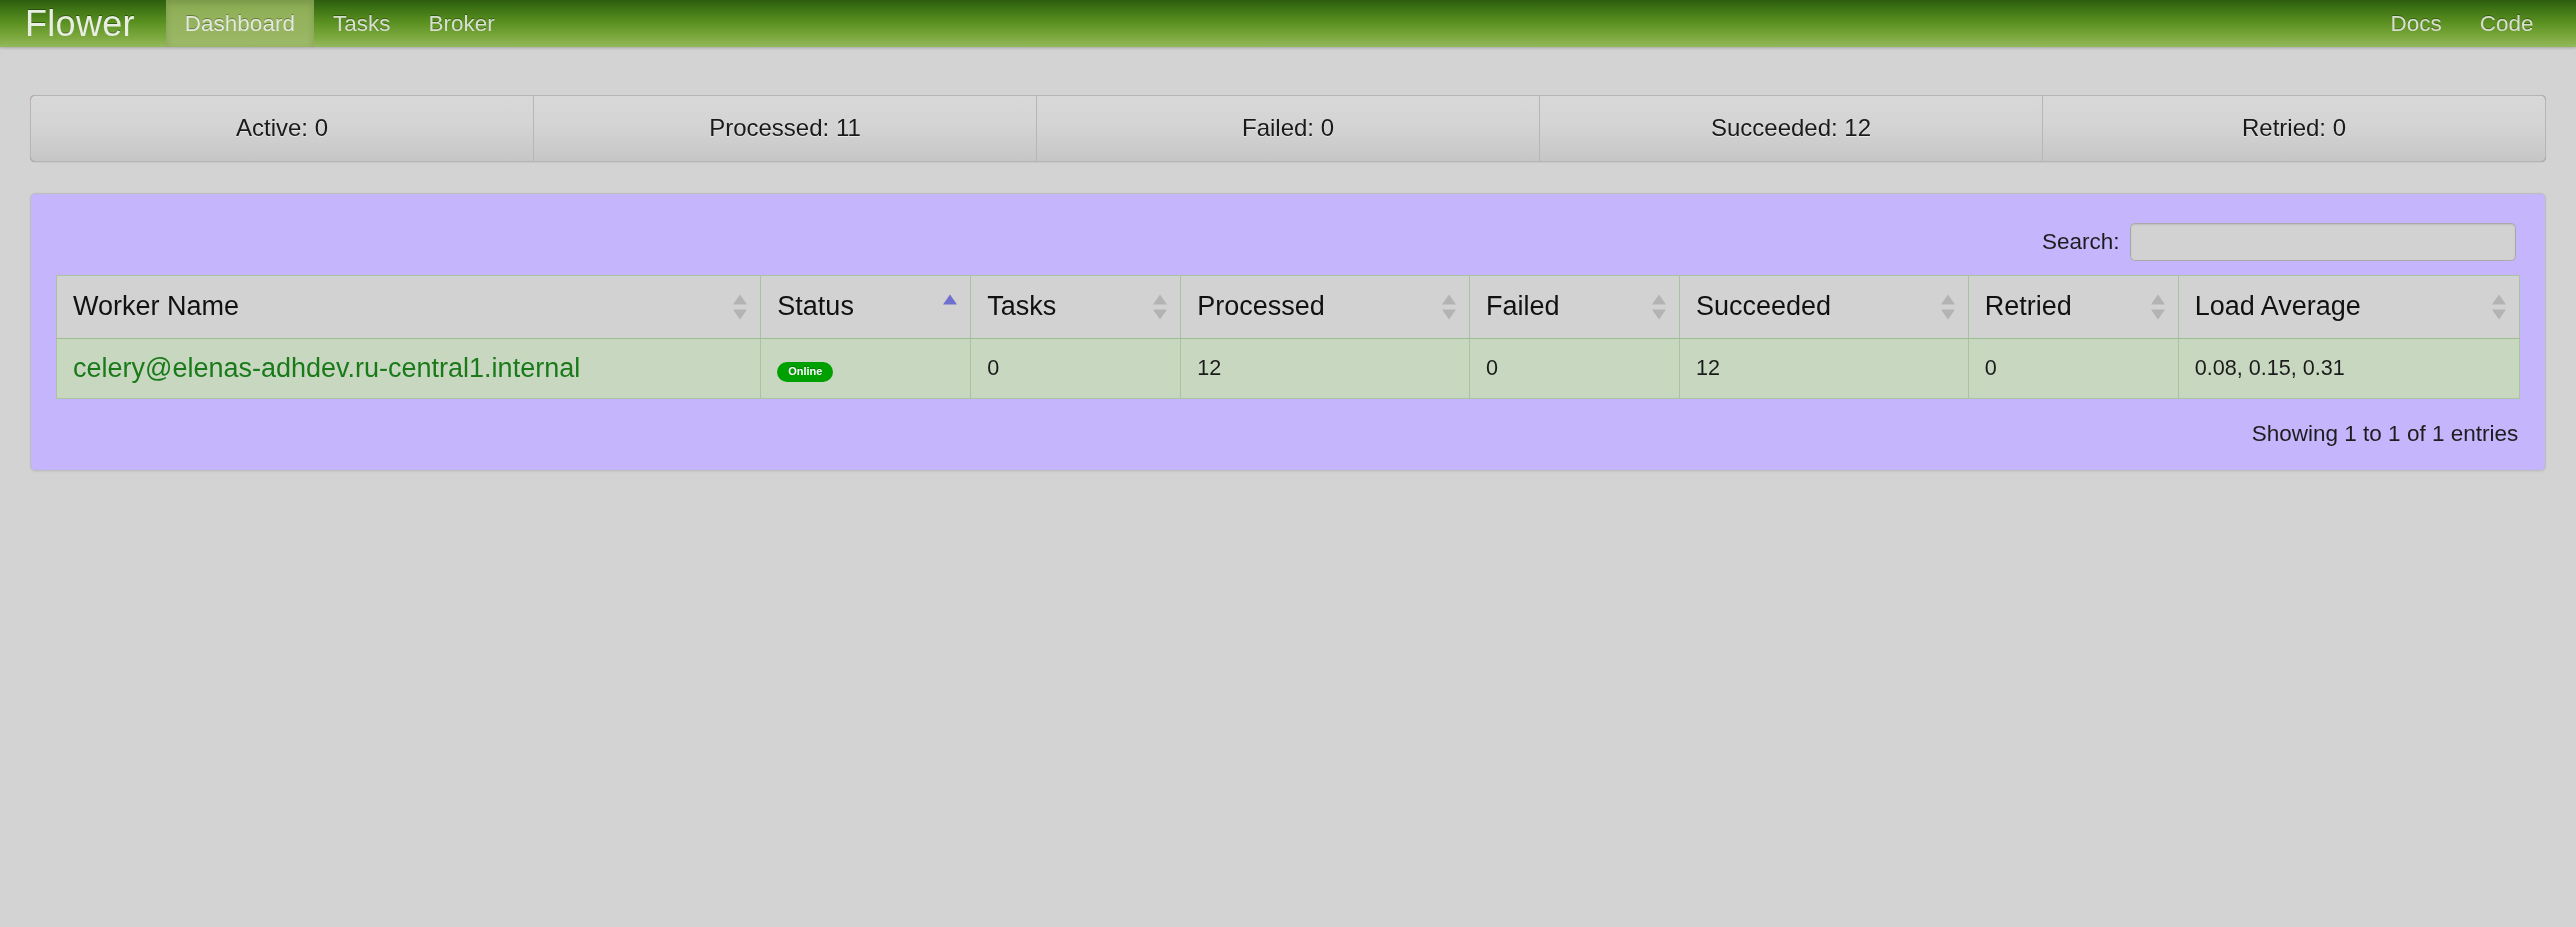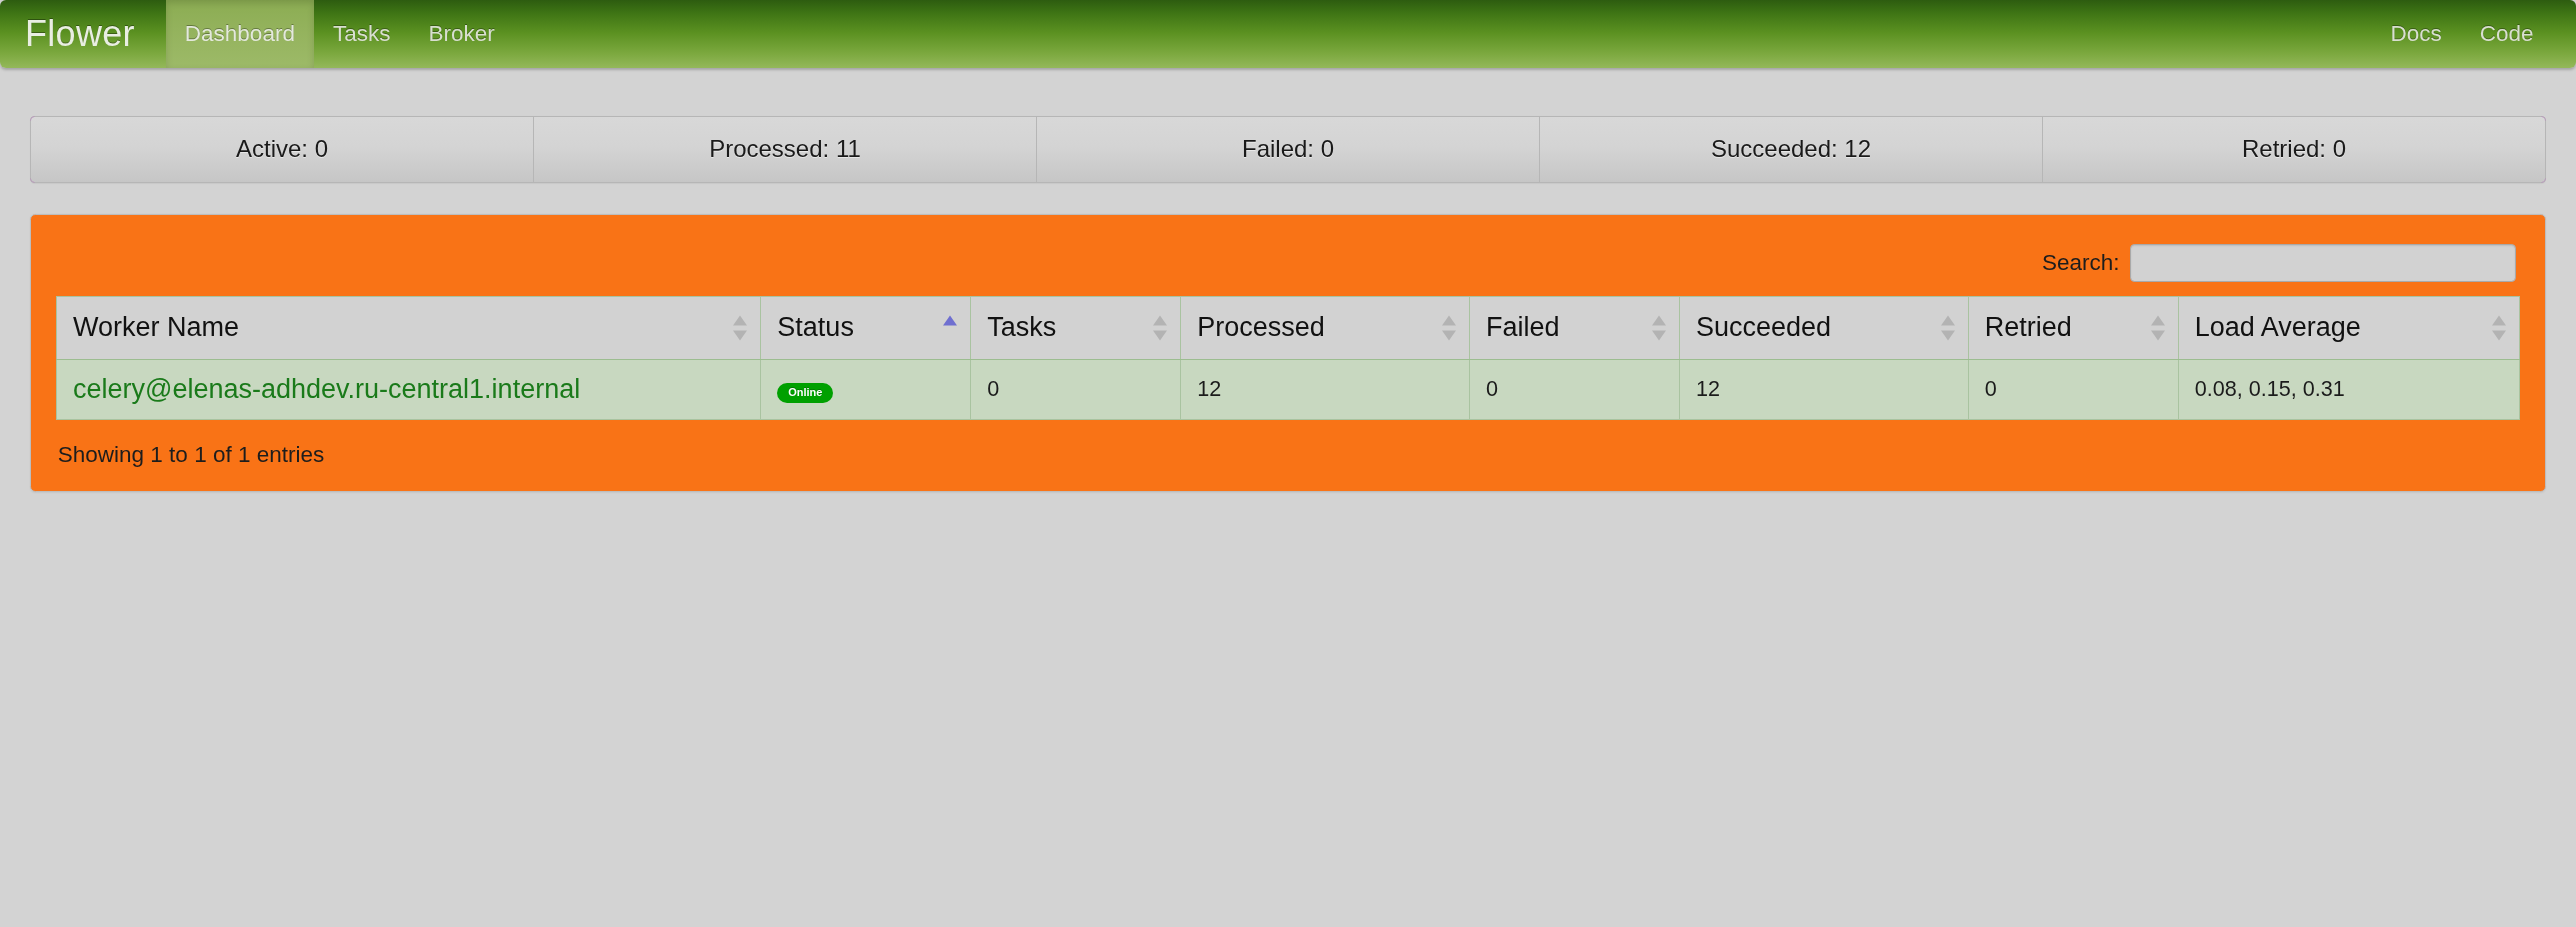--- a/index.html
+++ b/index.html
@@ -9,27 +9,26 @@
     width: 2576px;
     height: 928px;
     overflow: hidden;
     font-family: "Liberation Sans", sans-serif;
     -webkit-font-smoothing: antialiased;
   }
 
   
   .navbar {
     position: relative;
-    height: 68px;
+    height: 47px;
     background: linear-gradient(to bottom, #2d5c10 0%, #3d7314 18%, #5b9121 48%, #7ba83e 78%, #94b85a 100%);
     display: flex;
     align-items: stretch;
     box-shadow: 0 1.8px 2.7px rgba(0,0,0,0.22);
     z-index: 5;
-    border-radius: 6px;
   }
   .nav-brand {
     display: flex;
     align-items: center;
     padding: 0 31px 0 25px;
     font-size: 36px;
     color: #e9eee2;
     letter-spacing: 0.3px;
     text-shadow: 0 -0.9px 0 rgba(0,0,0,0.35);
     font-weight: 400;
@@ -84,21 +83,21 @@
     cursor: pointer;
     text-shadow: 0 0.9px 0 rgba(255,255,255,0.5);
   }
   .stat-box:last-child { border-right: none; }
 
   
   .panel {
     margin: 31px 30px 0 30px;
     border: 0.9px solid #bdbdbd;
     border-radius: 5.4px;
-    background: #f97316;
+    background: #c4b5fd;
     padding: 16px 25px 23.4px 25px;
     box-shadow: 0 0.9px 1.8px rgba(0,0,0,0.06);
   }
 
   .search-row {
     display: flex;
     justify-content: flex-end;
     align-items: center;
     padding: 12.6px 3.6px 14.4px 0;
   }
@@ -192,20 +191,21 @@
     border-radius: 11px;
     padding: 3.6px 10.8px 4.5px 10.8px;
     line-height: 1;
     text-shadow: 0 -0.9px 0 rgba(0,0,0,0.25);
   }
 
   .table-info {
     font-size: 22.5px;
     color: #1d1d1d;
     padding: 21.6px 1.8px 0 1.8px;
+    text-align: right;
   }
 </style>
 </head>
 <body>
 
 <div class="navbar">
   <div class="nav-brand">Flower</div>
   <div class="nav-links">
     <a class="nav-link active">Dashboard</a>
     <a class="nav-link">Tasks</a>

